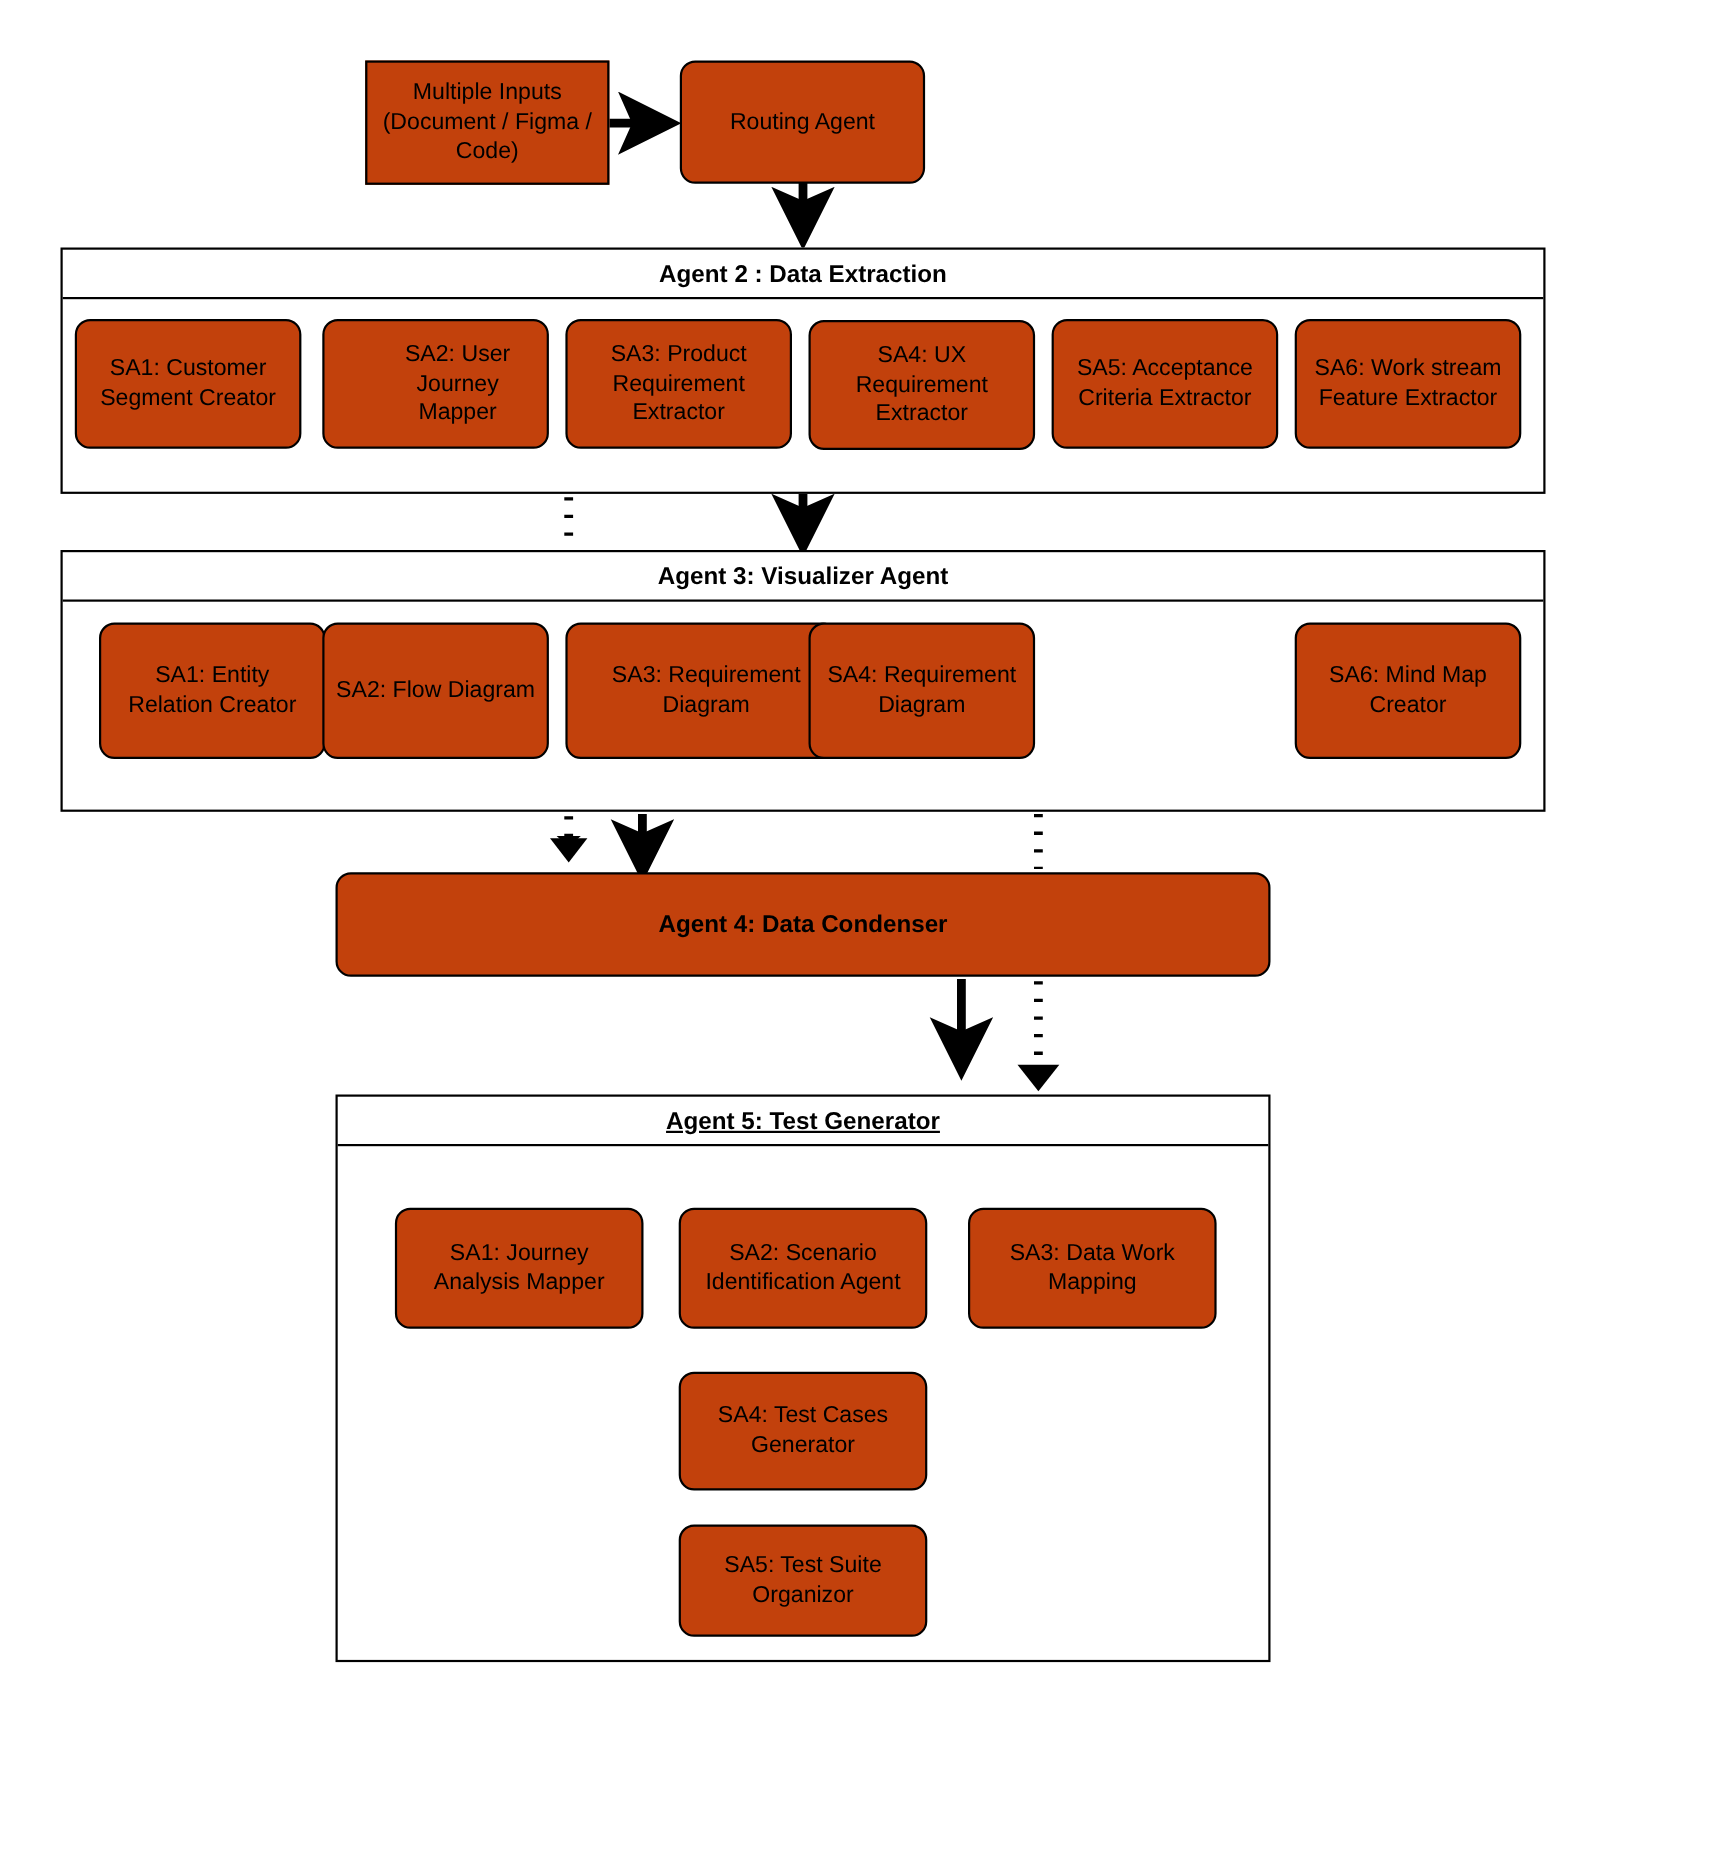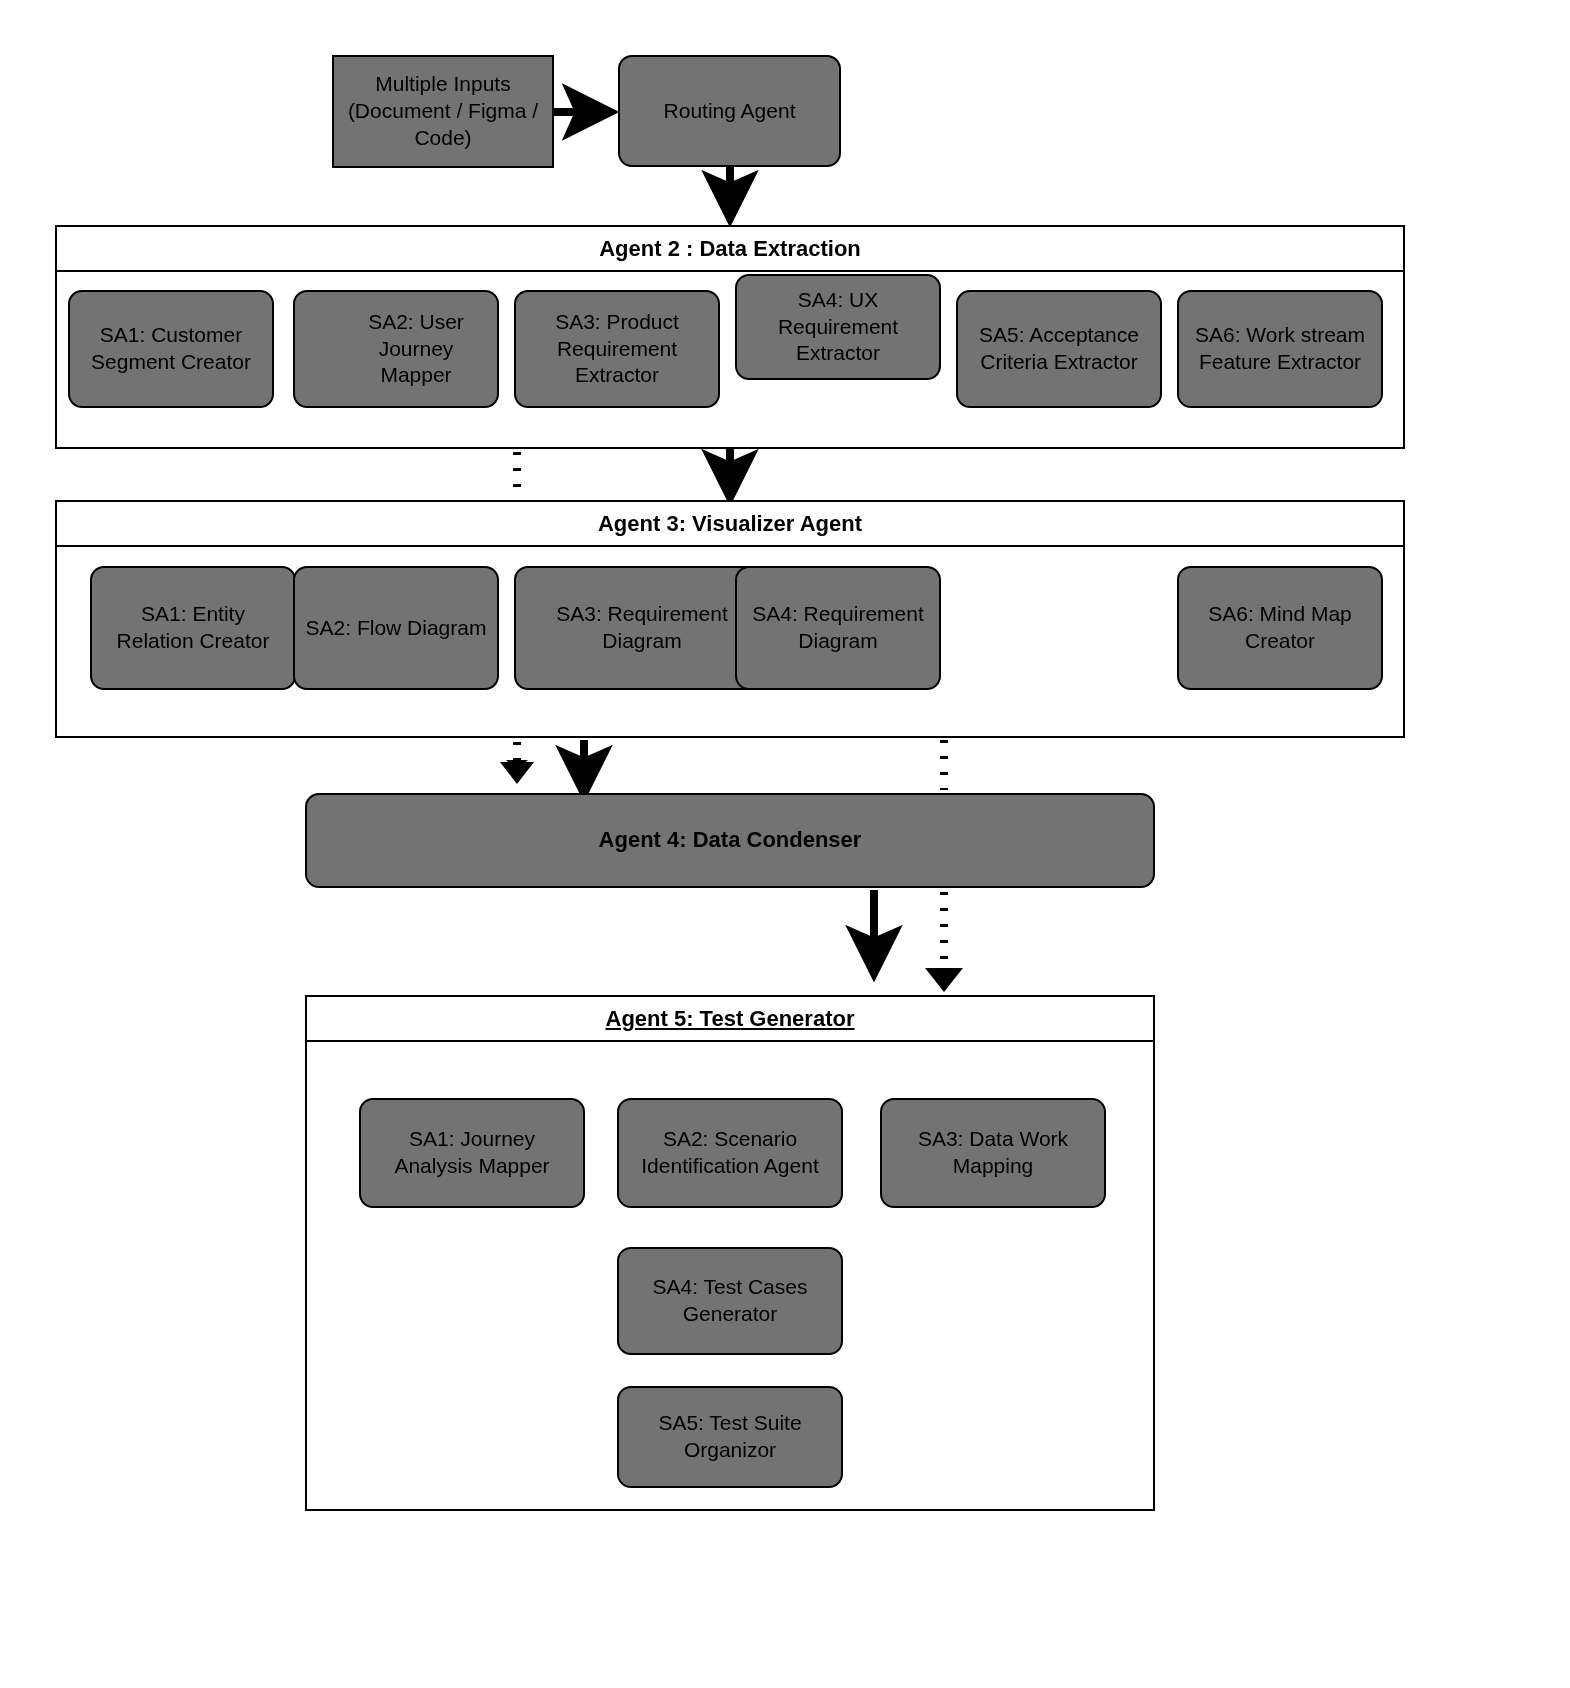--- a/index.html
+++ b/index.html
@@ -23,21 +23,21 @@
     left: 0;
     top: 0;
     width: 1570px;
     height: 1688px;
     pointer-events: none;
   }
   .node {
     position: absolute;
     box-sizing: border-box;
     border: 2px solid #000000;
-    background: #737373;
+    background: #c2410c;
     display: flex;
     align-items: center;
     justify-content: center;
     text-align: center;
     line-height: 1.28;
     white-space: pre-line;
   }
   .rect { border-radius: 0; }
   .round { border-radius: 14px; }
   .sa {
@@ -156,21 +156,21 @@
   </div>
   <div class="node sa" style="left:293px; top:290px; width:206px; height:118px;padding-left:48px;">
     <span>SA2: User Journey
 Mapper</span>
   </div>
   <div class="node sa" style="left:514px; top:290px; width:206px; height:118px;">
     <span>SA3: Product
 Requirement
 Extractor</span>
   </div>
-  <div class="node sa" style="left:735px; top:274px; width:206px; height:106px;">
+  <div class="node sa" style="left:735px; top:291px; width:206px; height:118px;">
     <span>SA4: UX
 Requirement
 Extractor</span>
   </div>
   <div class="node sa" style="left:956px; top:290px; width:206px; height:118px;">
     <span>SA5: Acceptance
 Criteria Extractor</span>
   </div>
   <div class="node sa" style="left:1177px; top:290px; width:206px; height:118px;">
     <span>SA6: Work stream

